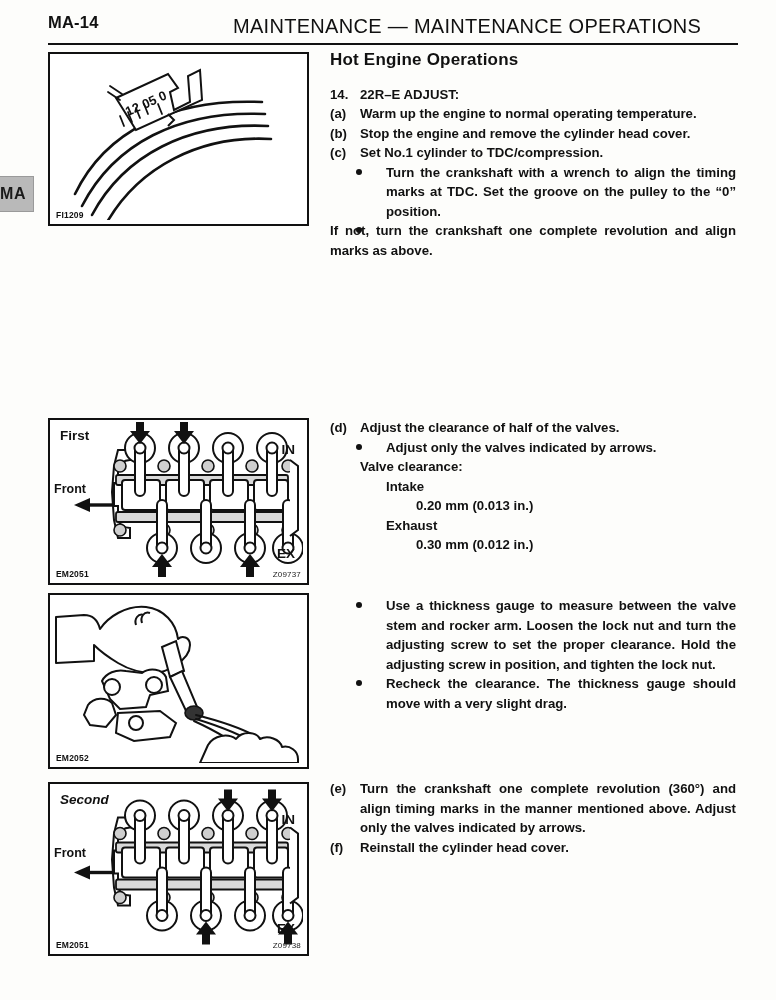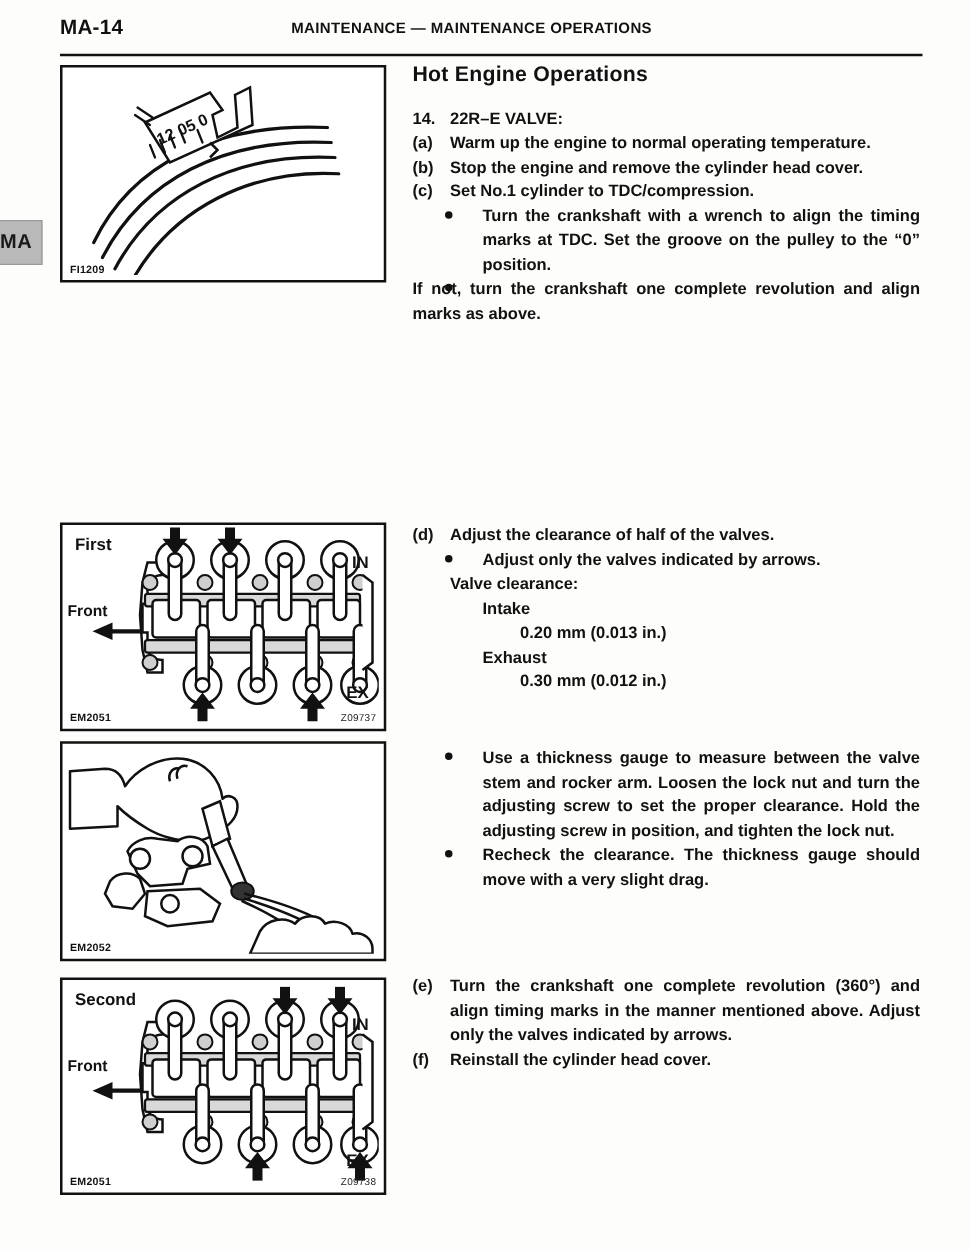--- a/index.html
+++ b/index.html
@@ -9,21 +9,21 @@
     font-family:"Liberation Sans", sans-serif;
     color:#111;
     position:relative;
     overflow:hidden;
   }
   .page{position:absolute;left:0;top:0;width:776px;height:1000px;}
 
   
   .hdr{position:absolute;left:48px;top:12px;width:690px;height:34px;}
   .hdr-page{position:absolute;left:0;top:1px;font-size:16.5px;font-weight:bold;letter-spacing:.2px;}
-  .hdr-title{position:absolute;left:170px;top:3px;font-size:12px;font-weight:bold;letter-spacing:.3px;padding-left:15px;}
+  .hdr-title{position:absolute;left:170px;top:3px;font-size:20px;font-weight:normal;letter-spacing:.3px;padding-left:15px;}
   .hdr-rule{position:absolute;left:48px;top:43px;width:690px;height:0;border-top:2.4px solid #111;}
 
   
   .tab{
     position:absolute;left:-8px;top:176px;width:40px;height:34px;
     background:#b9b9b9;border:1px solid #9a9a9a;
     display:flex;align-items:center;justify-content:center;
     font-size:16px;font-weight:bold;color:#1a1a1a;
     letter-spacing:.5px;
   }
@@ -244,21 +244,21 @@
 
       <g fill="#fff" stroke="#111" stroke-width="2" stroke-linejoin="round">
         <path d="M158 150 C164 140 178 138 186 144 C192 136 206 136 210 144
                  C218 140 230 144 232 152 C240 150 248 156 248 164 L248 168 L150 168 Z"></path>
       </g>
     </svg>
     <div class="fig-id">EM2052</div>
   </div>
 
   <div class="fig" id="fig-second">
-    <div class="fig-cap" style="left:10px;top:8px;">Second</div>
+    <div class="fig-cap" style="left:10px;top:8px;font-style:italic;">Second</div>
     <div class="fig-cap" style="right:12px;top:28px;">IN</div>
     <div class="fig-cap" style="right:12px;bottom:18px;">EX</div>
     <div class="fig-cap" style="left:4px;top:62px;font-size:12.5px;">Front</div>
     <svg width="253" height="166" viewBox="0 0 253 159">
       <g stroke="#111" stroke-width="3.4" fill="#111">
         <line x1="38" y1="85" x2="62" y2="85"></line>
         <polygon points="24,85 40,78 40,92" stroke="none"></polygon>
       </g>
       <g fill="#fff" stroke="#111" stroke-width="2">
         <path d="M68 63 L68 50 C68 44 74 40 80 40 L80 30 L68 30 L64 46 L62 72 L64 100 L68 118 L80 118 L80 108
@@ -338,21 +338,21 @@
     </svg>
     <div class="fig-id">EM2051</div>
     <div class="fig-code">Z09738</div>
   </div>
 
   <div class="col">
     <h1 class="sec">Hot Engine Operations</h1>
 
     <div class="numhead">
       <span class="n">14.</span>
-      <span class="t">22R–E VALVE:</span>
+      <span class="t">22R–E ADJUST:</span>
     </div>
 
     <div class="step">
       <span class="lbl">(a)</span>
       <span class="body">Warm up the engine to normal operating temperature.</span>
     </div>
     <div class="step">
       <span class="lbl">(b)</span>
       <span class="body">Stop the engine and remove the cylinder head cover.</span>
     </div>

